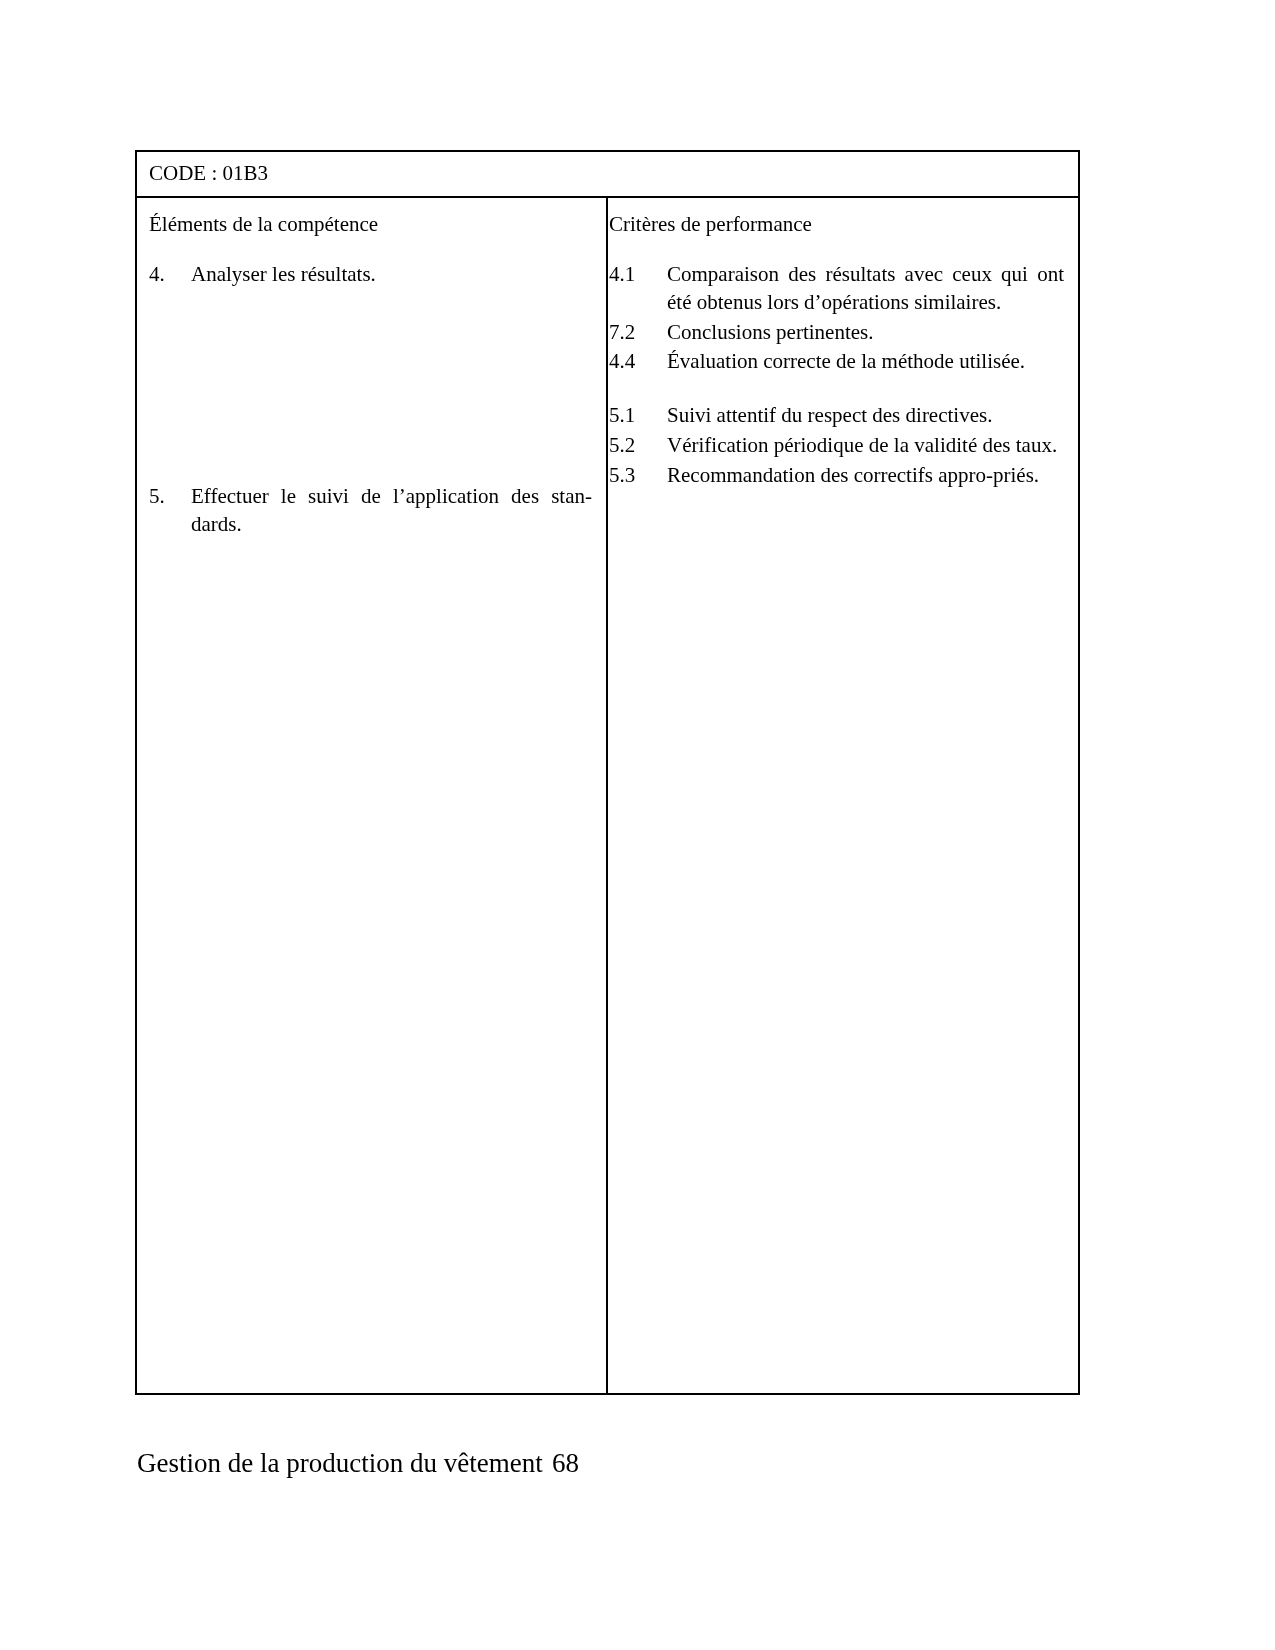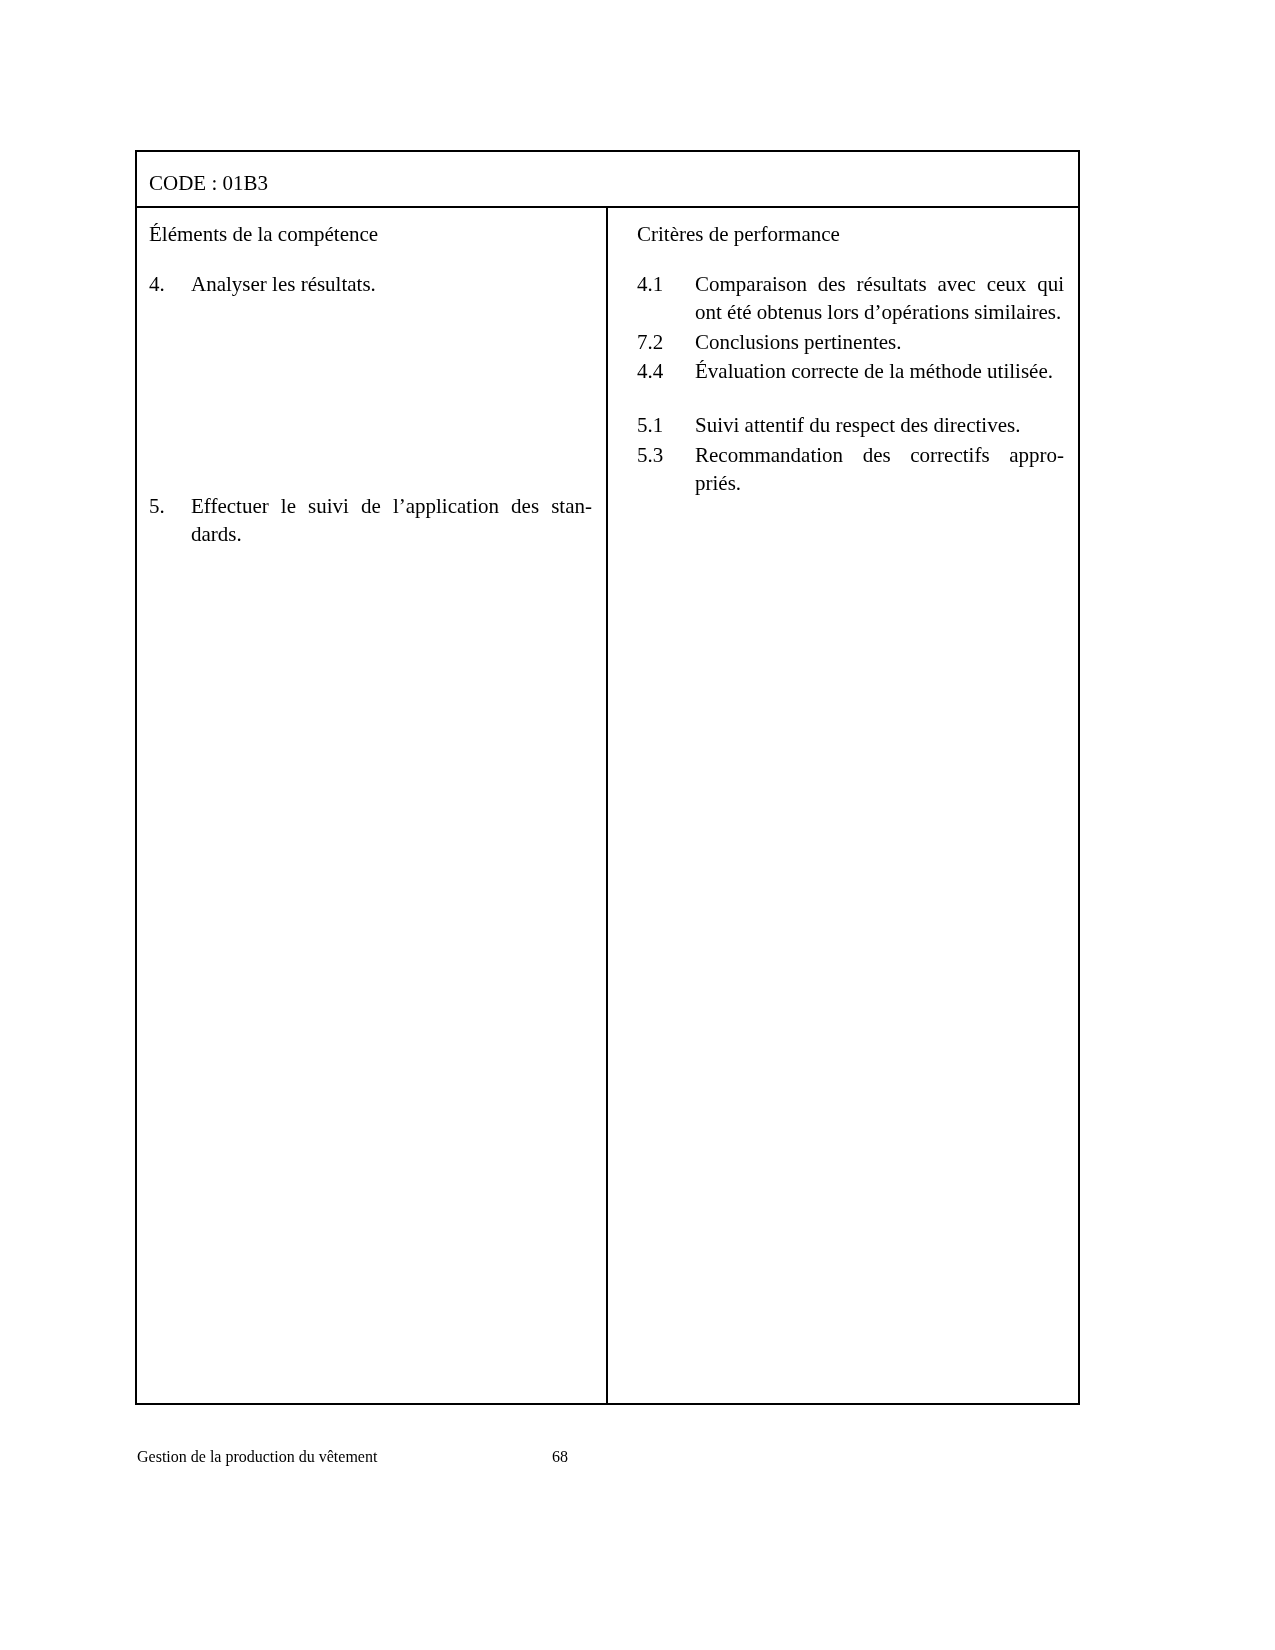--- a/index.html
+++ b/index.html
@@ -23,39 +23,39 @@
   .doc-table {
     position: absolute;
     left: 135px;
     top: 150px;
     width: 945px;
     border: 2px solid #000;
     box-sizing: border-box;
   }
   .code-row {
     border-bottom: 2px solid #000;
-    padding: 19px 12px 10px 12px;
+    padding: 9px 12px 10px 12px;
     font-size: 21px;
     line-height: 1.2;
   }
   .body-row {
     display: flex;
     align-items: stretch;
     min-height: 1195px;
   }
   .col-left {
     width: 472px;
     box-sizing: border-box;
     border-right: 2px solid #000;
     padding: 14px 14px 10px 12px;
   }
   .col-right {
     width: 471px;
     box-sizing: border-box;
-    padding: 14px 14px 10px 29px;
+    padding: 14px 14px 10px 1px;
   }
   .col-head {
     font-weight: normal;
     font-size: 21px;
     margin-bottom: 24px;
   }
   .item {
     display: flex;
     font-size: 21px;
     line-height: 1.32;
@@ -78,21 +78,21 @@
     margin-bottom: 26px;
   }
   .spacer-left {
     height: 168px;
   }
   .footer {
     position: absolute;
     left: 137px;
     top: 1448px;
     width: 940px;
-    font-size: 16px;
+    font-size: 27px;
     display: flex;
     align-items: baseline;
   }
   .footer .ftitle {
     width: 415px;
   }
   .footer .fpage {
     width: 60px;
     text-align: left;
   }
@@ -147,20 +147,24 @@
             <span class="txt">Évaluation correcte de la méthode utilisée.</span>
           </div>
         </div>
 
         <div class="group">
           <div class="item">
             <span class="num">5.1</span>
             <span class="txt">Suivi attentif du respect des directives.</span>
           </div>
           <div class="item">
+            <span class="num">5.2</span>
+            <span class="txt">Vérification périodique de la validité des taux.</span>
+          </div>
+          <div class="item">
             <span class="num">5.3</span>
             <span class="txt">Recommandation des correctifs appro-priés.</span>
           </div>
         </div>
       </div>
 
     </div>
   </div>
 
   <div class="footer">

